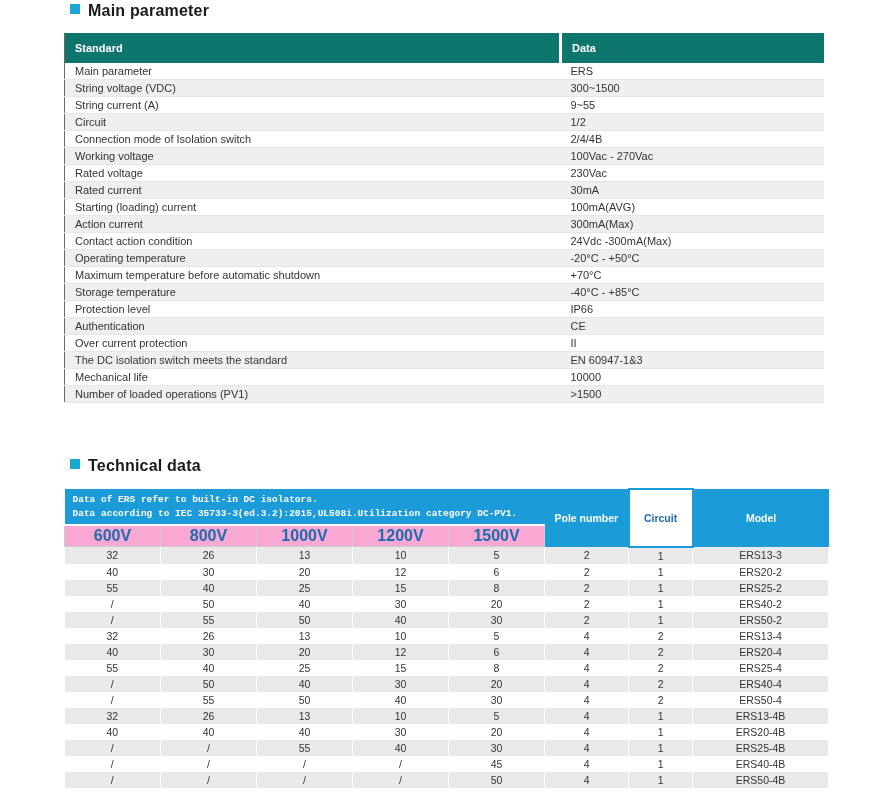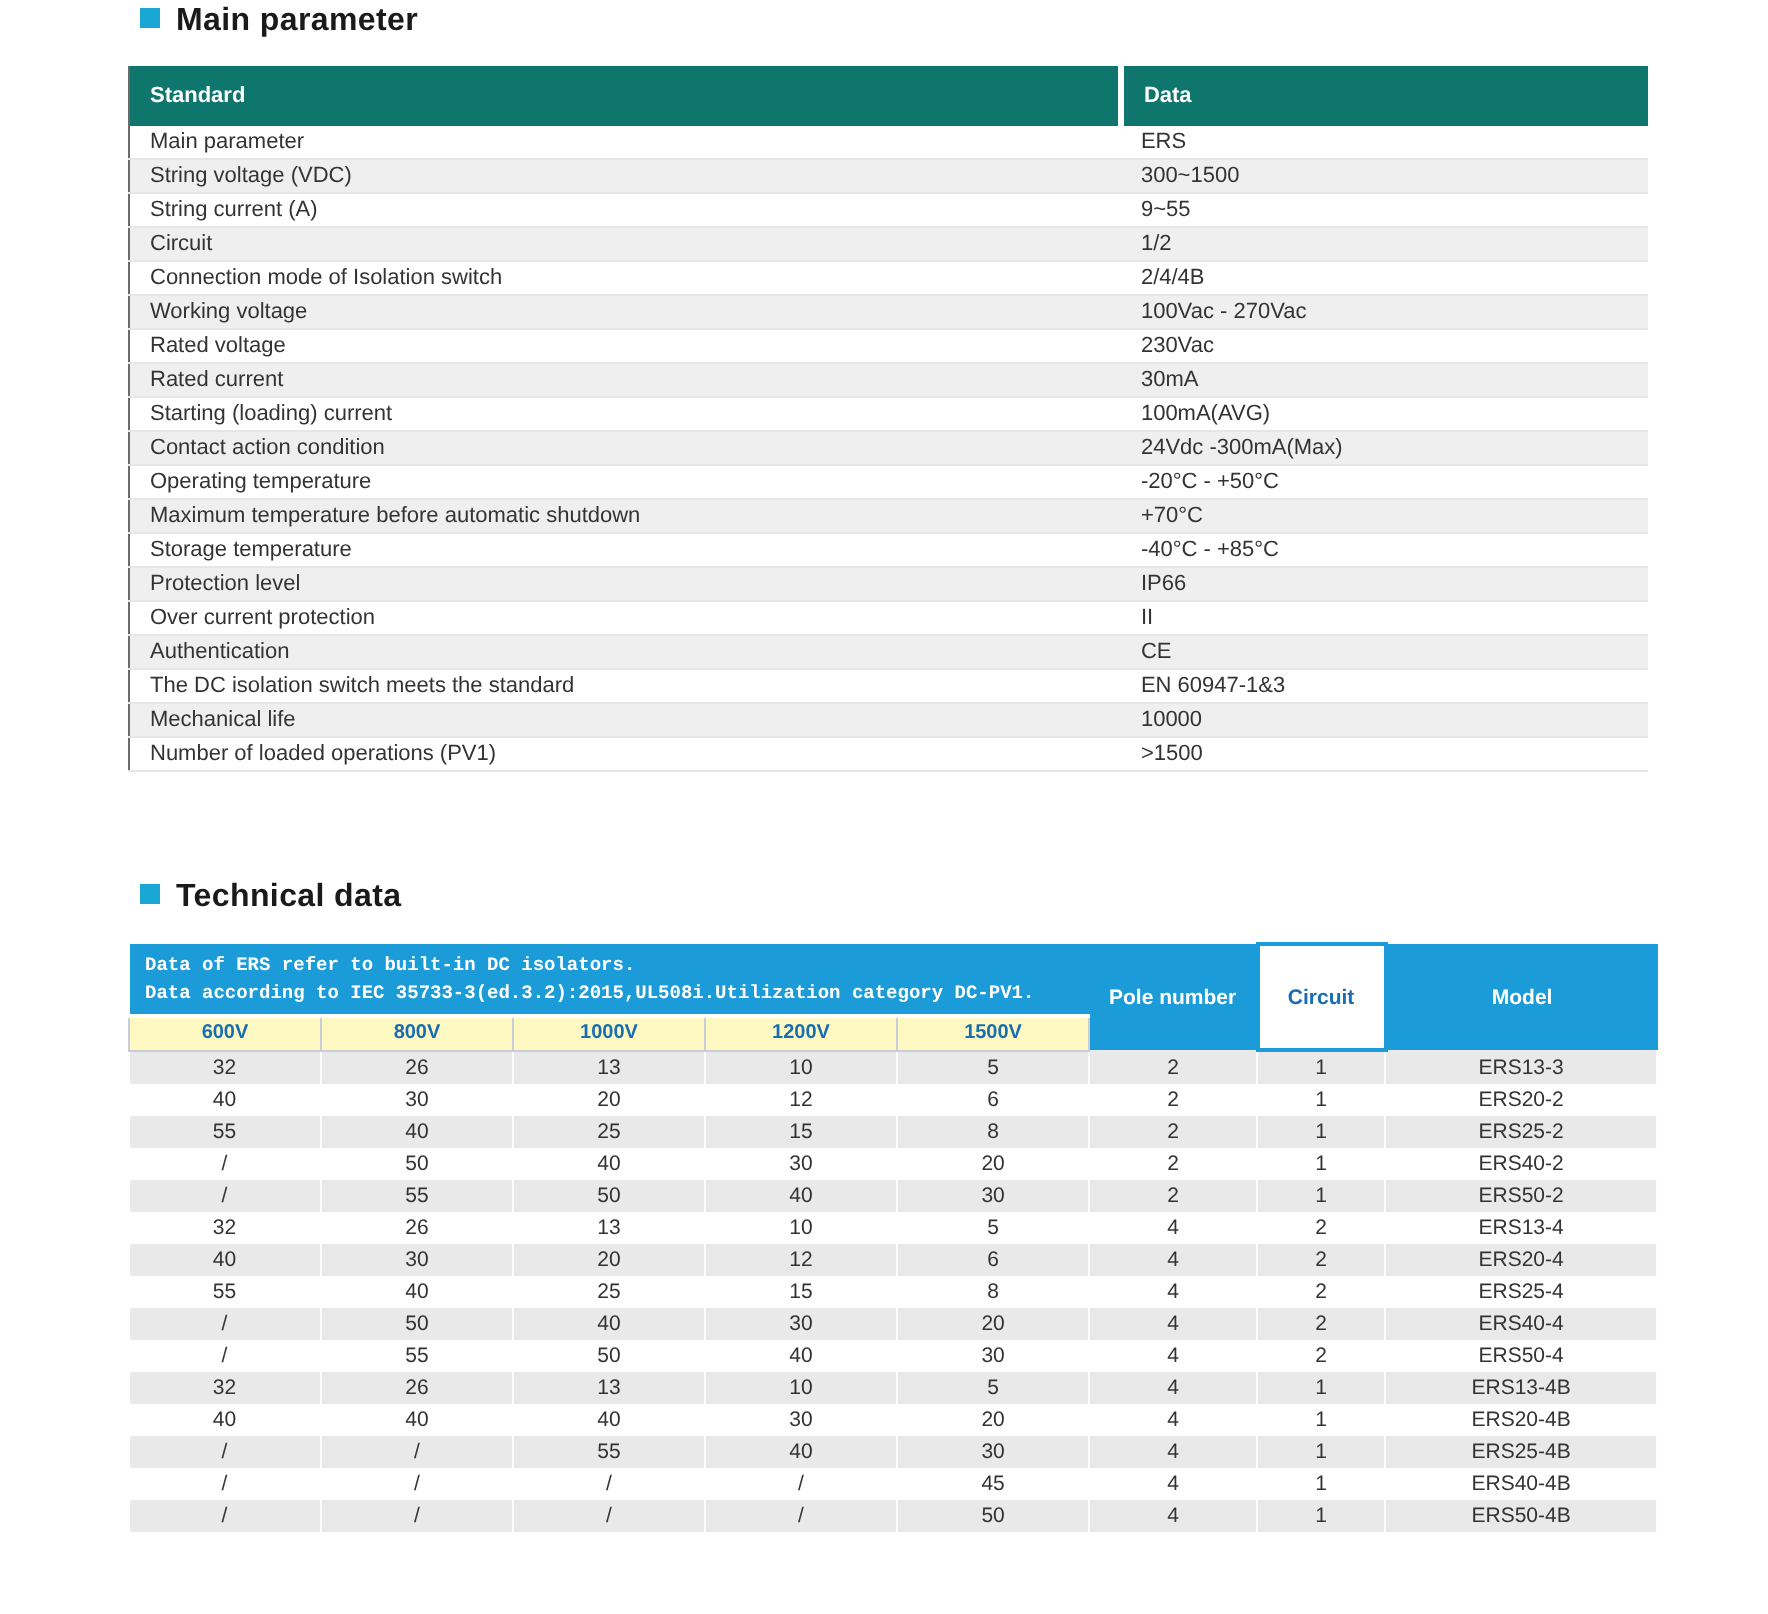--- a/index.html
+++ b/index.html
@@ -55,22 +55,22 @@
   .t2 th.note {
     text-align: left; padding: 4px 8px; height: 36px;
     font-size: 9.5px; line-height: 1.4; font-weight: bold; font-family: Liberation Mono, monospace;
   }
   .t2 th.pole, .t2 th.model { font-size: 10.5px; text-align: center; }
   .t2 th.circuit {
     background: #ffffff; color: #1a6db0; font-size: 10.5px;
     text-align: center; border: 2px solid #1b9cd8;
   }
   .t2 tr.vrow th {
-    background: #fef9c3; color: #1a6db0; font-weight: bold;
-    height: 17px; font-size: 10px; text-align: center;
+    background: #f9a8d4; color: #1a6db0; font-weight: bold;
+    height: 17px; font-size: 16px; text-align: center;
     border: 1px solid #c9cdd6; border-top: 2px solid #ffffff; margin-left: 12px;
   }
   .t2 tbody td {
     height: 16px; padding: 2px 4px; text-align: center; color: #333;
     border-right: 1px solid rgba(255,255,255,.9);
   }
   .t2 tbody tr:nth-child(odd) { background: #e9e9e9; }
   .t2 tbody tr:nth-child(even) { background: #ffffff; }
 
   .footer-note {
@@ -127,46 +127,50 @@
           </tr>
           <tr>
             <td>Rated current</td>
             <td>30mA</td>
           </tr>
           <tr>
             <td>Starting (loading) current</td>
             <td>100mA(AVG)</td>
           </tr>
           <tr>
+            <td>Action current</td>
+            <td>300mA(Max)</td>
+          </tr>
+          <tr>
             <td>Contact action condition</td>
             <td>24Vdc -300mA(Max)</td>
           </tr>
           <tr>
             <td>Operating temperature</td>
             <td>-20°C - +50°C</td>
           </tr>
           <tr>
             <td>Maximum temperature before automatic shutdown</td>
             <td>+70°C</td>
           </tr>
           <tr>
             <td>Storage temperature</td>
             <td>-40°C - +85°C</td>
           </tr>
           <tr>
             <td>Protection level</td>
             <td>IP66</td>
           </tr>
           <tr>
+            <td>Authentication</td>
+            <td>CE</td>
+          </tr>
+          <tr>
             <td>Over current protection</td>
             <td>II</td>
-          </tr>
-          <tr>
-            <td>Authentication</td>
-            <td>CE</td>
           </tr>
           <tr>
             <td>The DC isolation switch meets the standard</td>
             <td>EN 60947-1&amp;3</td>
           </tr>
           <tr>
             <td>Mechanical life</td>
             <td>10000</td>
           </tr>
           <tr>

